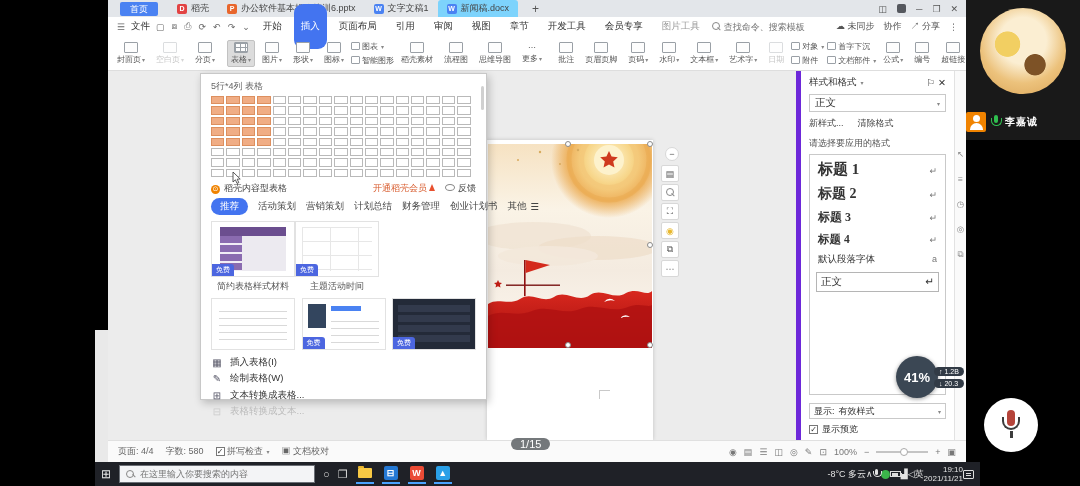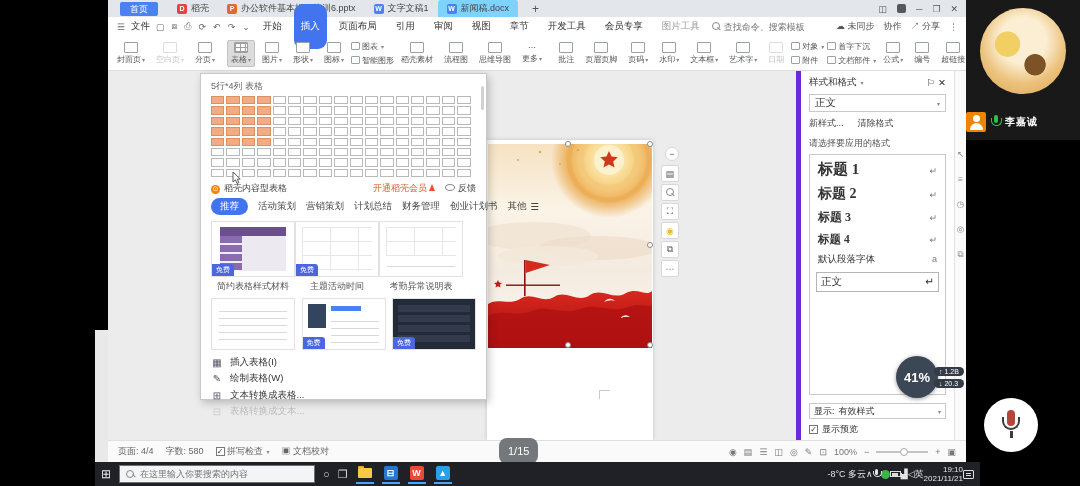--- a/index.html
+++ b/index.html
@@ -137,21 +137,21 @@
   .cam-name{color:#fff;font-size:10px;font-weight:bold;letter-spacing:1px}
   .micbtn{position:absolute;left:984px;top:398px;width:54px;height:54px;border-radius:50%;background:#fff;z-index:92;display:flex;align-items:center;justify-content:center}
   .bigmic{position:relative;width:22px;height:30px}
   .bigmic .cap{position:absolute;left:7px;top:0;width:8px;height:16px;border-radius:4px;background:#b5443a}
   .bigmic .mic-arc{position:absolute;left:2px;top:7px;width:18px;height:13px;border:2.5px solid #3c3c3c;border-top:none;border-radius:0 0 12px 12px}
   .bigmic .stem{position:absolute;left:10px;top:21px;width:2.5px;height:7px;background:#3c3c3c}
   .netbadge{position:absolute;left:896px;top:356px;display:flex;align-items:center;z-index:80}
   .netcirc{width:42px;height:42px;border-radius:50%;background:#3b4754;color:#fff;display:flex;align-items:center;justify-content:center;font-size:13px;font-weight:bold;box-shadow:0 1px 4px rgba(0,0,0,.4)}
   .netcol{display:flex;flex-direction:column;gap:3px;margin-left:-4px}
   .netpill{background:#323b46;color:#fff;font-size:7px;border-radius:6px;padding:1px 5px;white-space:nowrap}
-  .pagepill{position:absolute;left:499px;top:438px;background:rgba(104,108,112,.92);color:#fff;border-radius:8px;padding:7px 9px;font-size:11px;z-index:70}
+  .pagepill{position:absolute;left:511px;top:438px;background:rgba(104,108,112,.92);color:#fff;border-radius:8px;padding:0 9px;font-size:11px;z-index:70}
   
   .taskbar{position:absolute;left:95px;top:462px;width:885px;height:24px;background:#1f2127;display:flex;align-items:center;gap:8px;padding:0 6px;z-index:95}
   .tb-start{color:#e8e8e8;font-size:12px}
   .tb-search{width:196px;height:18px;background:#f3f4f6;border:1px solid #6b6f76;display:flex;align-items:center;gap:5px;padding:0 6px}
   .tb-search input{border:none;outline:none;background:transparent;font-size:9px;width:160px;color:#333}
   .tb-ic{color:#d8d8d8;font-size:11px}
   .app{width:18px;height:20px;display:flex;align-items:center;justify-content:center;border-bottom:2px solid #4aa3ff}
   .folder{width:14px;height:10px;background:#f8c944;border-radius:1px;position:relative}
   .folder::before{content:"";position:absolute;left:0;top:-2px;width:6px;height:2px;background:#e8b42e;border-radius:1px 1px 0 0}
   .appsq{width:14px;height:14px;border-radius:2px;color:#fff;font-size:9px;font-weight:bold;display:flex;align-items:center;justify-content:center}
@@ -681,27 +681,20 @@
             </div>
           <div class="tcap">简约表格样式材料</div>
         </div>
         <div class="thumb">
           <div class="tcard">
               <div class="minitable"></div>
               <span class="free">免费</span>
             </div>
           <div class="tcap">主题活动时间</div>
         </div>
-        <div class="thumb">
-          <div class="tcard">
-              <div class="minitable" style="inset:5px 6px 20px"></div>
-              <div class="lines" style="inset:38px 7px 4px"></div>
-            </div>
-          <div class="tcap">考勤异常说明表</div>
-        </div>
       </div>
       <div class="thumbs2">
         <div class="tcard2">
             <div class="lines"></div>
           </div>
         <div class="tcard2 art-resume">
             <div class="lines"></div>
             <span class="free">免费</span>
           </div>
         <div class="tcard2">

